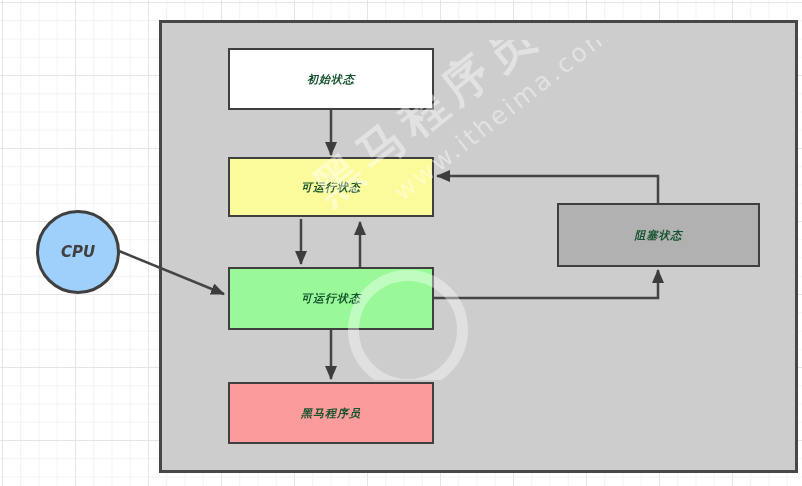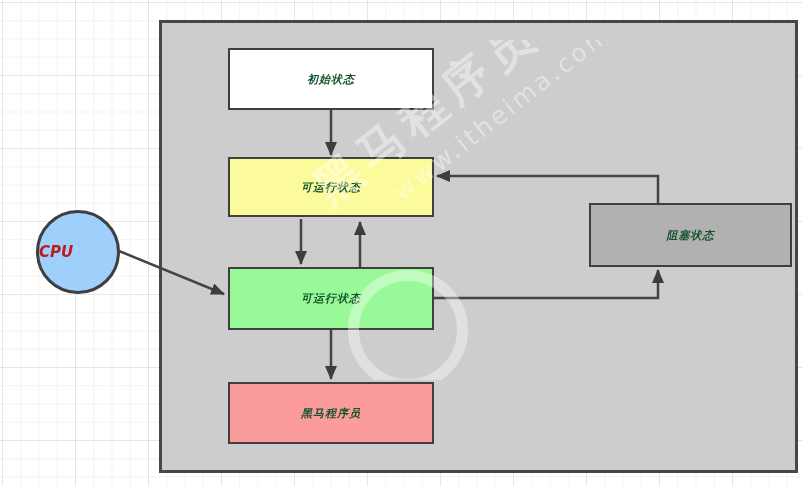--- a/index.html
+++ b/index.html
@@ -26,22 +26,22 @@
     letter-spacing:1px;z-index:3;
   }
   .node-initial   {left:228px;top:48px; width:206px;height:62px;}
   .node-runnable  {left:228px;top:157px;width:206px;height:60px;}
   .node-running   {left:228px;top:267px;width:206px;height:63px;}
   .node-terminated{left:228px;top:382px;width:206px;height:62px;}
   .node-blocked   {left:557px;top:203px;width:203px;height:64px;}
   .node-cpu{
     position:absolute;left:36px;top:210px;width:84px;height:84px;
     border-radius:50%;border:3px solid #3f3f3f;box-sizing:border-box;
-    display:flex;align-items:center;
-    font-weight:bold;font-style:italic;font-size:15px;color:#b91c1c;z-index:3;
+    display:flex;align-items:center;justify-content:center;
+    font-weight:bold;font-style:italic;font-size:15px;color:#404040;z-index:3;
   }
   svg.edges{position:absolute;left:0;top:0;z-index:4;pointer-events:none;}
   .edge{stroke:#444444;stroke-width:2.5;fill:none;}
   .watermark{
     position:absolute;left:290px;top:40px;width:430px;height:340px;
     z-index:6;pointer-events:none;overflow:hidden;
   }
   .wm-rotor{
     position:absolute;left:40px;top:120px;width:400px;
     transform:rotate(-38deg);transform-origin:0 50%;
@@ -69,21 +69,21 @@
 </div>
 
 <div class="node node-running" style="background-color: rgb(153, 249, 153);">
   <span>可运行状态</span>
 </div>
 
 <div class="node node-terminated" style="background-color: rgb(252, 155, 155);">
   <span>黑马程序员</span>
 </div>
 
-<div class="node node-blocked" style="background-color: rgb(177, 177, 177); margin-left: 32px;">
+<div class="node node-blocked" style="background-color: rgb(177, 177, 177);">
   <span>阻塞状态</span>
 </div>
 
 <div class="node-cpu" style="background-color: rgb(159, 207, 251);">
   <span>CPU</span>
 </div>
 
 <svg class="edges" width="802" height="486">
   <defs>
     <marker id="arrow" markerWidth="14" markerHeight="12" refX="13" refY="6" orient="auto" markerUnits="userSpaceOnUse">

